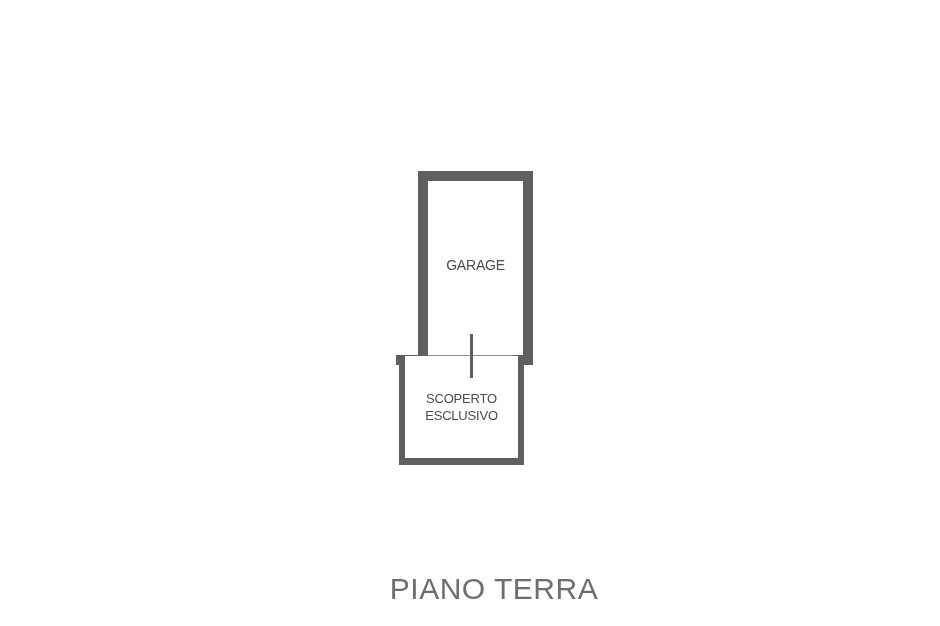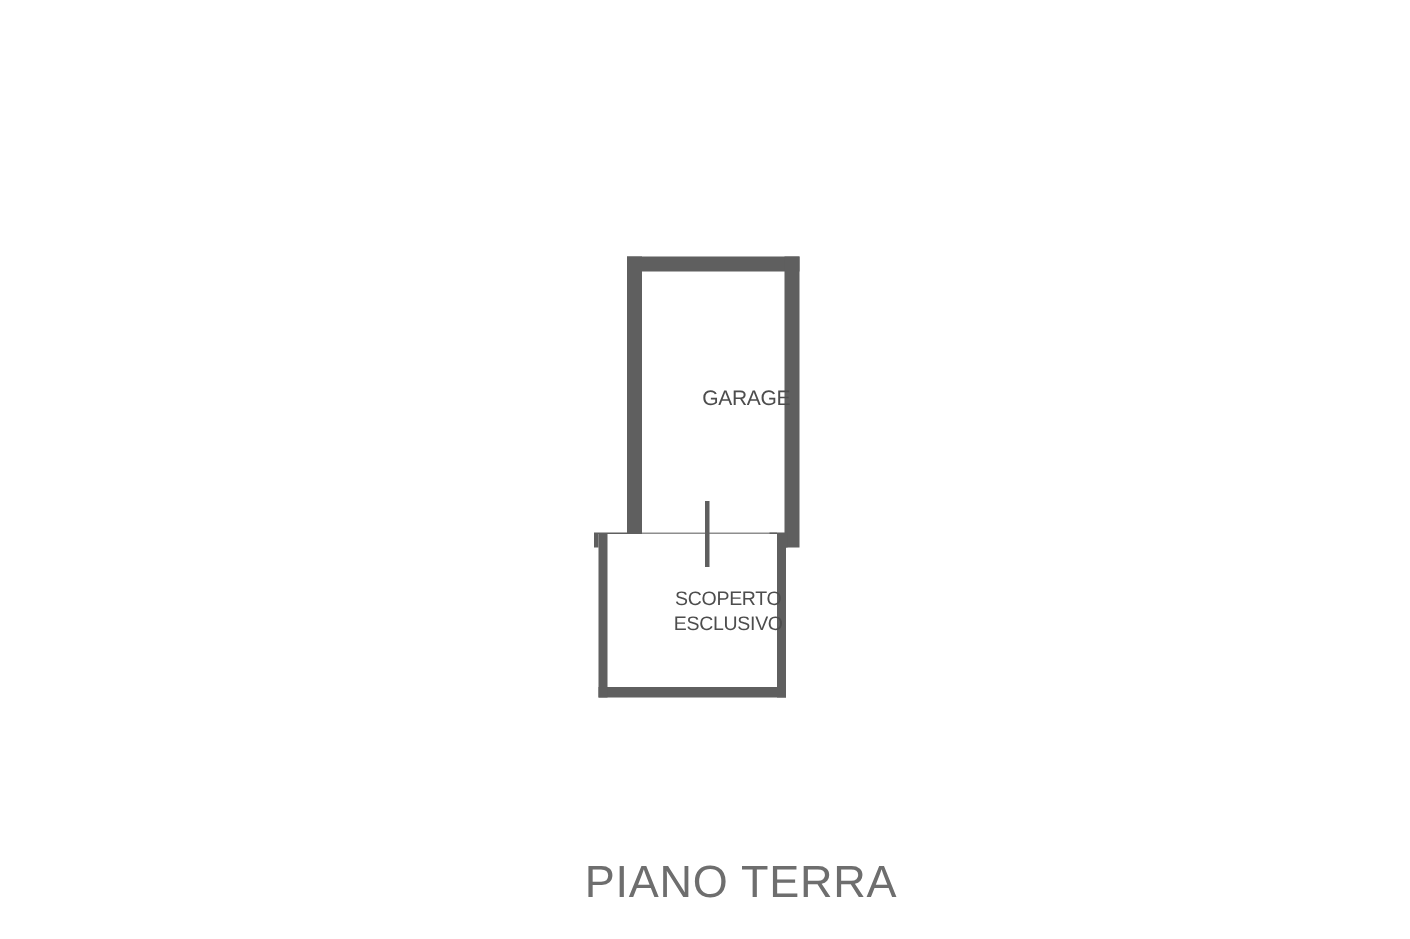--- a/index.html
+++ b/index.html
@@ -58,37 +58,36 @@
   }
   .door-swing-line {
     position: absolute;
     left: 470px; top: 334px;
     width: 3px; height: 44px;
     background: var(--wall, #5f5f5f);
   }
   
   .garage-label {
     position: absolute;
-    left: 440px; top: 257px;
+    left: 418px; top: 257px;
     width: 115px;
     text-align: center;
     font-size: 14px;
     letter-spacing: -0.2px;
     color: var(--room-label, #4d4d4d);
   }
   .scoperto-label {
     position: absolute;
     left: 399px; top: 390px;
     width: 125px;
     text-align: center;
     font-size: 13px;
     line-height: 17px;
     letter-spacing: -0.2px;
     color: var(--room-label, #4d4d4d);
-    padding-left: 24px;
   }
   .scoperto-label span { display: block; }
   .floor-title {
     position: absolute;
     left: 0; top: 572px;
     width: 940px;
     text-align: center;
     font-size: 30px;
     line-height: 34px;
     letter-spacing: 0.5px;

